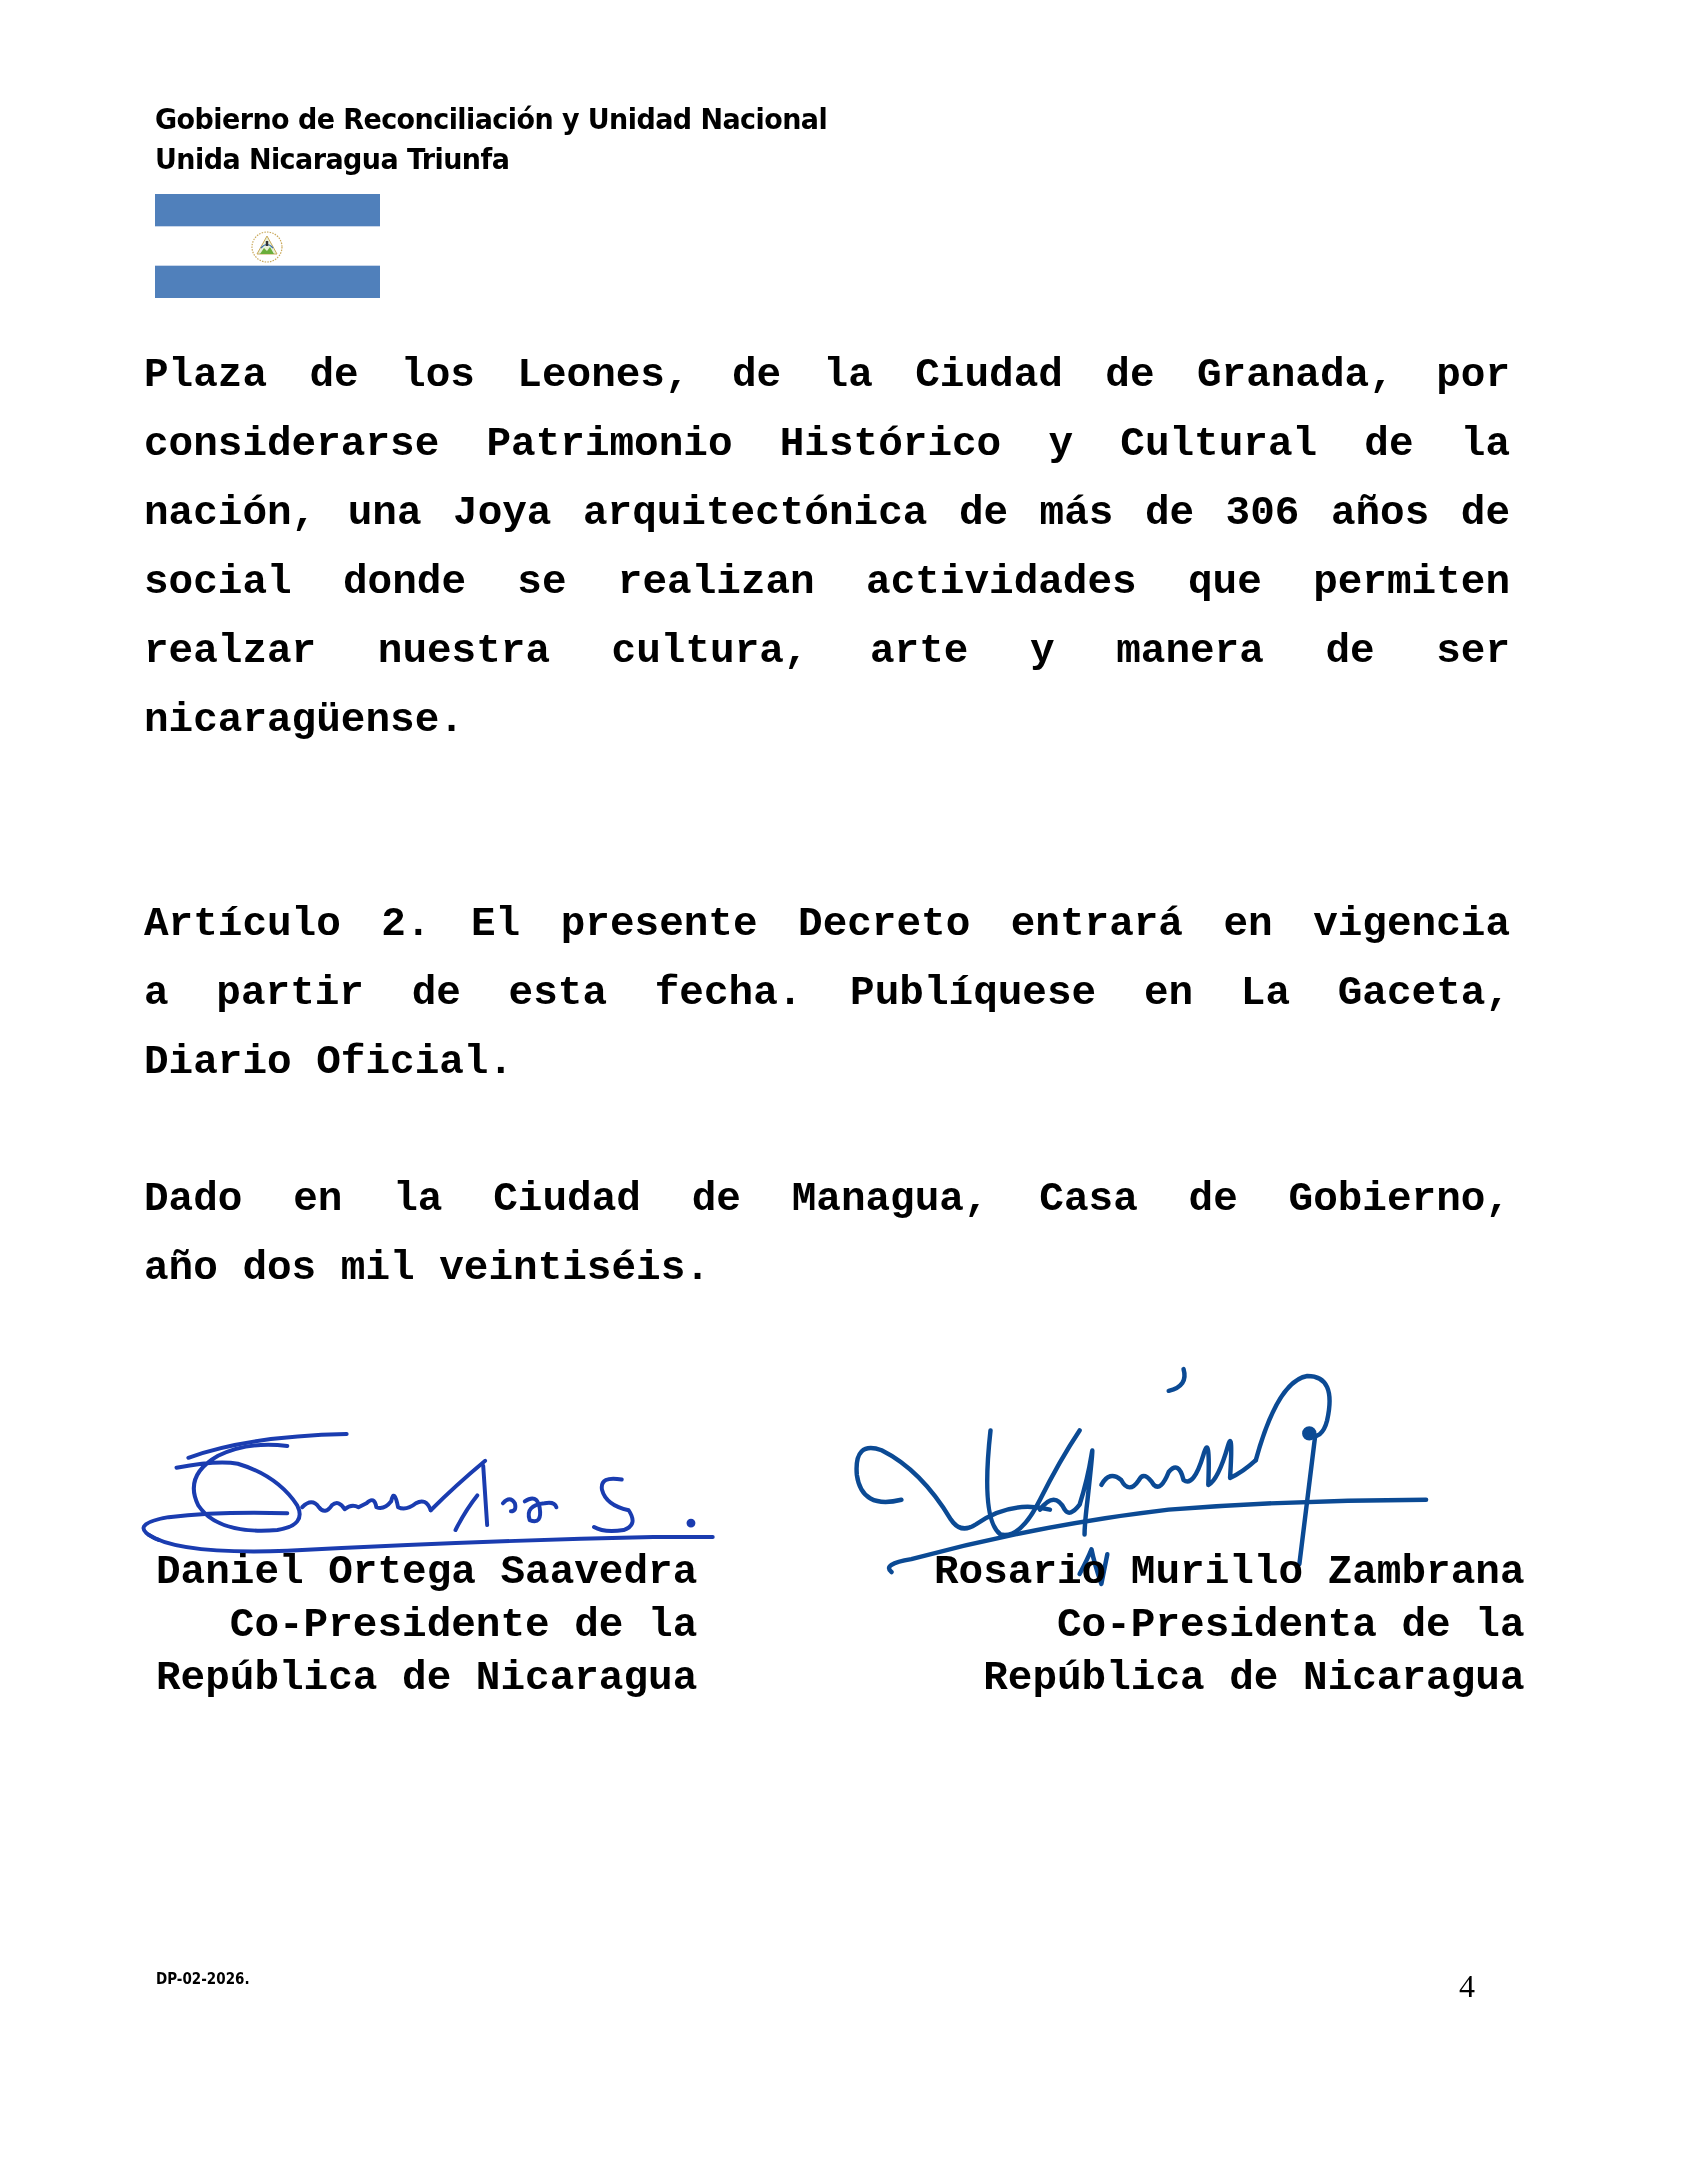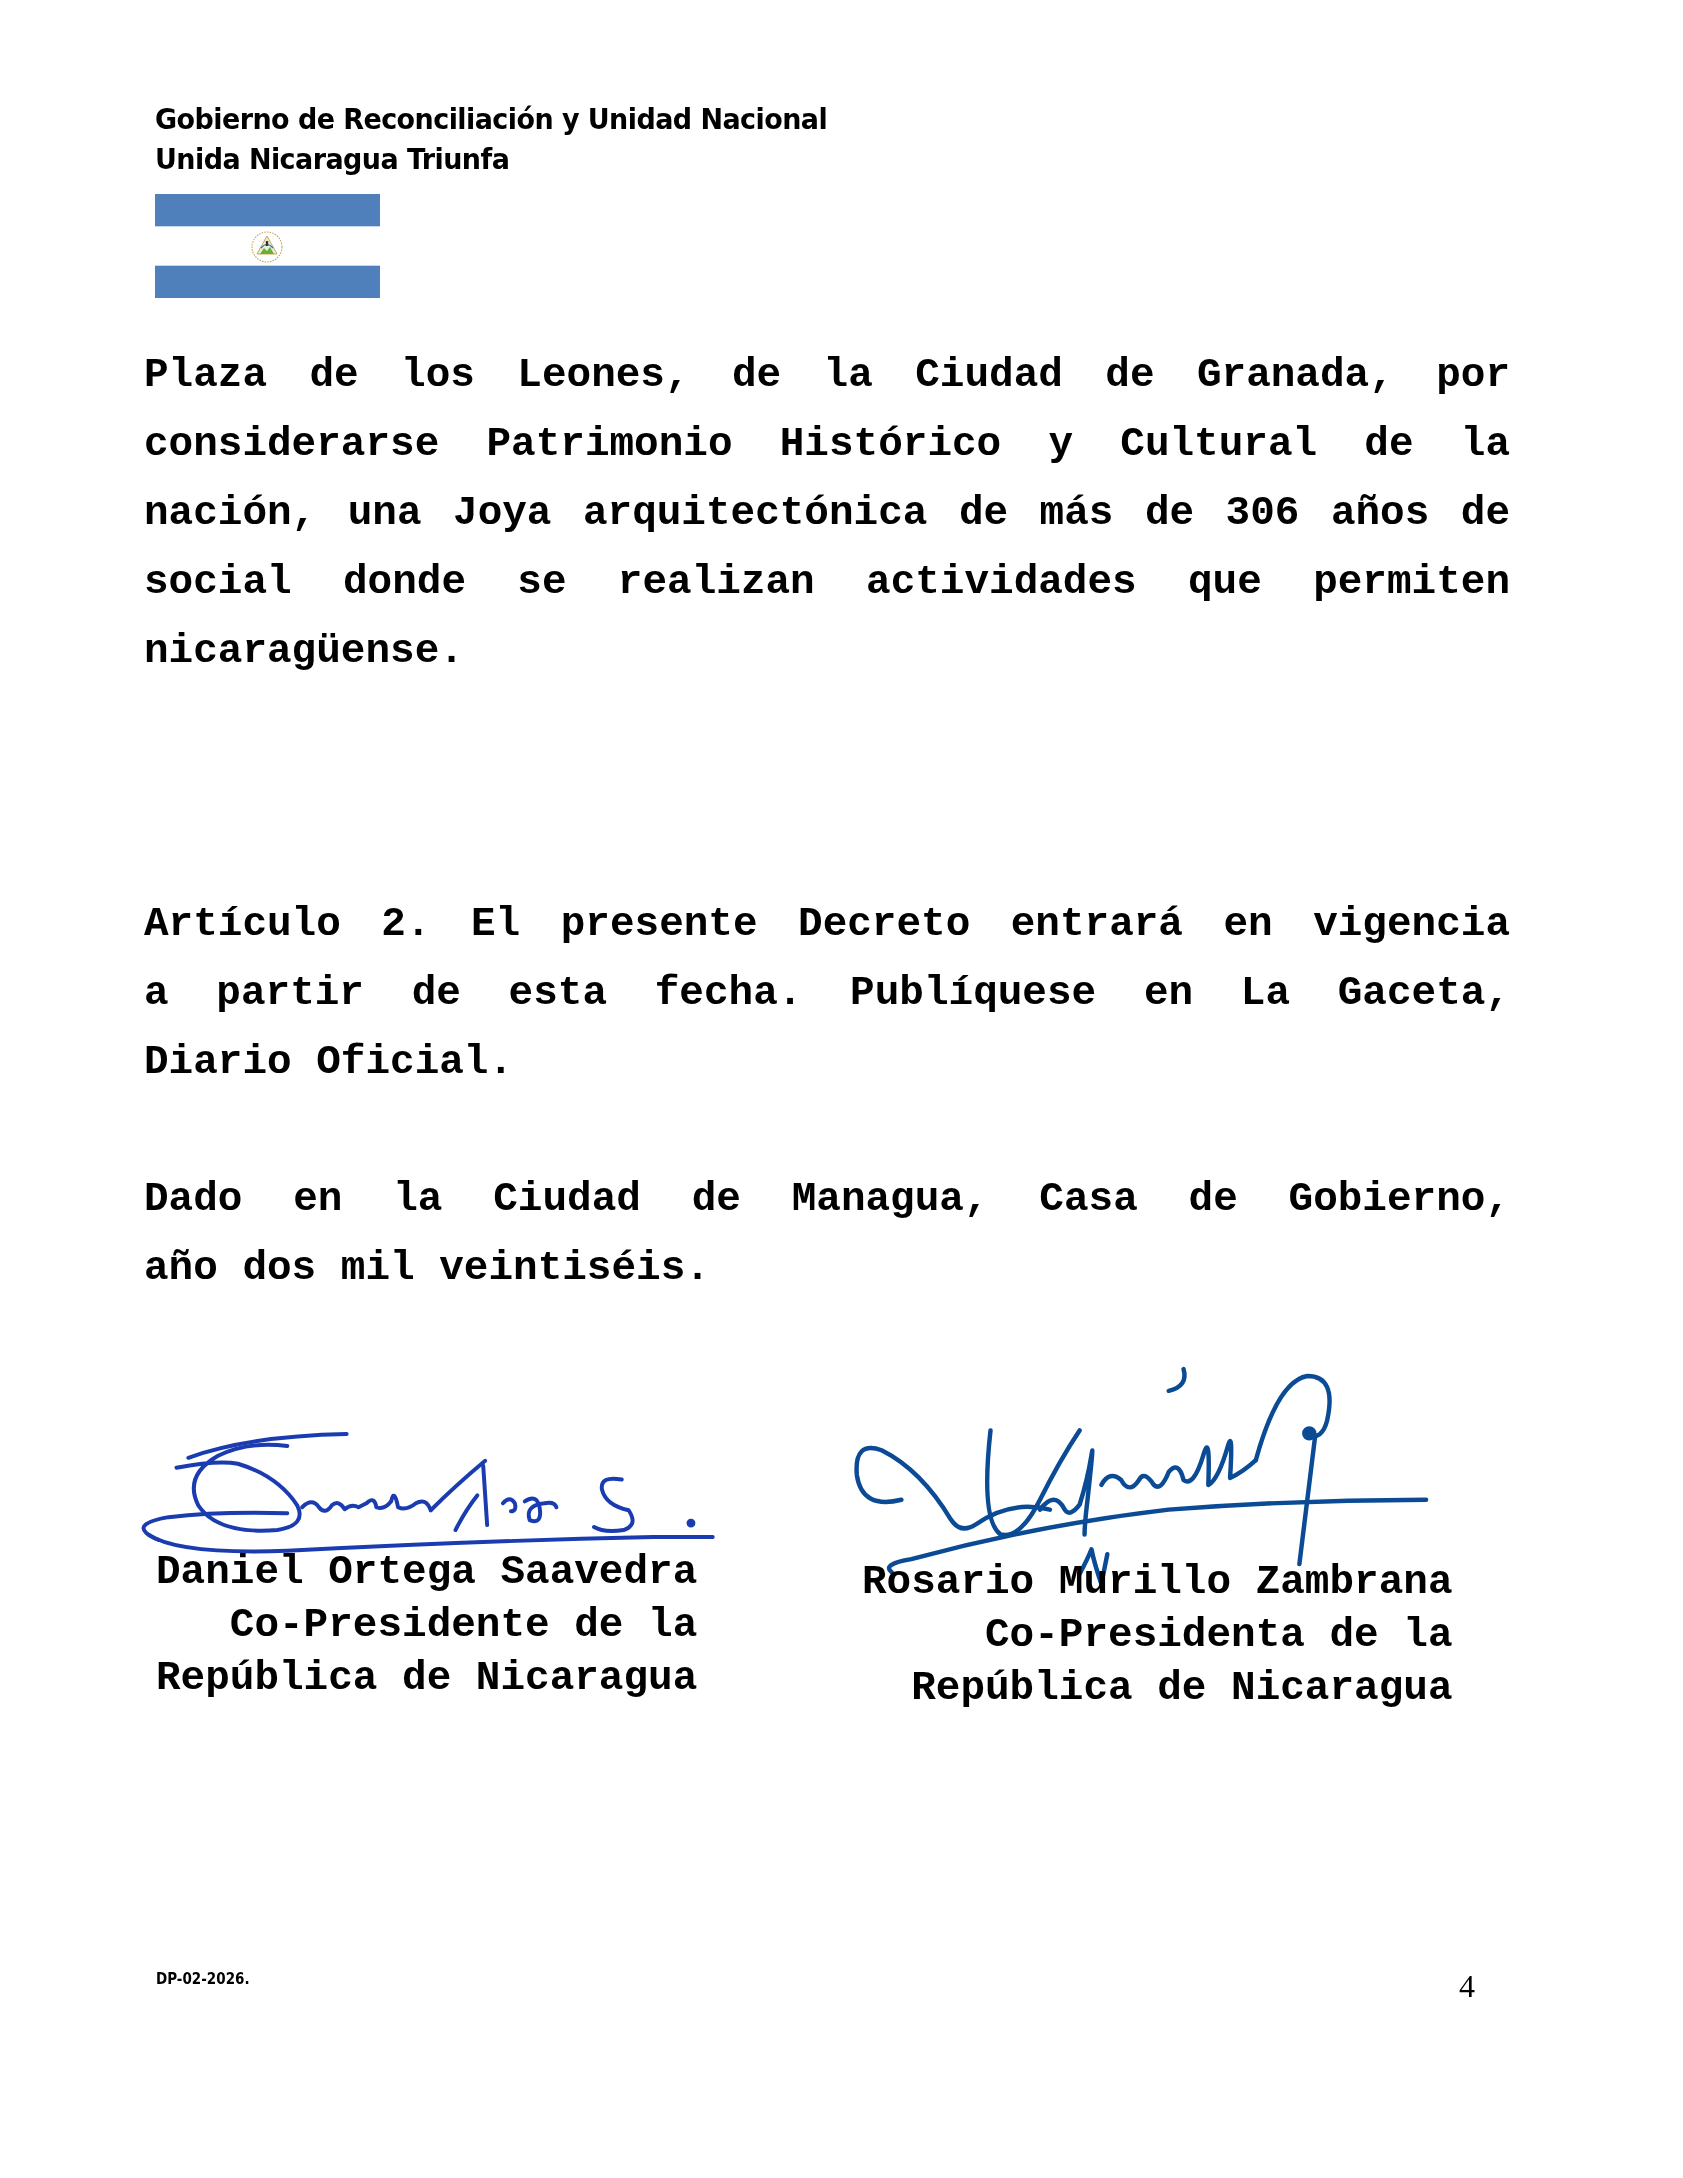--- a/index.html
+++ b/index.html
@@ -78,20 +78,21 @@
     </svg>
   </div>
   <div class="b3"></div>
 </div>
 
 <div class="abs body-text" style="top:341px;">
   <span class="jline">Plaza de los Leones, de la Ciudad de Granada, por</span>
   <span class="jline">considerarse Patrimonio Histórico y Cultural de la</span>
   <span class="jline">nación, una Joya arquitectónica de más de 306 años de</span>
   <span class="jline">social donde se realizan actividades que permiten</span>
+  <span class="jline">realzar nuestra cultura, arte y manera de ser</span>
   <span class="jlast">nicaragüense.</span>
 </div>
 
 <div class="abs body-text" style="top:890px;">
   <span class="jline">Artículo 2. El presente Decreto entrará en vigencia</span>
   <span class="jline">a partir de esta fecha. Publíquese en La Gaceta,</span>
   <span class="jlast">Diario Oficial.</span>
 </div>
 
 <div class="abs body-text" style="top:1165px;">
@@ -130,21 +131,21 @@
     <path d="M240 215 Q248 200 252 190 Q255 205 262 225 Q266 205 268 195"></path>
   </g>
 </svg>
 
 <div class="abs signer" style="left:156px; top:1546px;">
   <div>Daniel Ortega Saavedra</div>
   <div>Co-Presidente de la</div>
   <div>República de Nicaragua</div>
 </div>
 
-<div class="abs signer" style="left:862px; top:1546px;margin-top:10px;">
+<div class="abs signer" style="left:934px; top:1546px;">
   <div>Rosario Murillo Zambrana</div>
   <div>Co-Presidenta de la</div>
   <div>República de Nicaragua</div>
 </div>
 
 <div class="abs footer-code">DP-02-2026.</div>
 <div class="abs page-num">4</div>
 
 
 </body></html>

